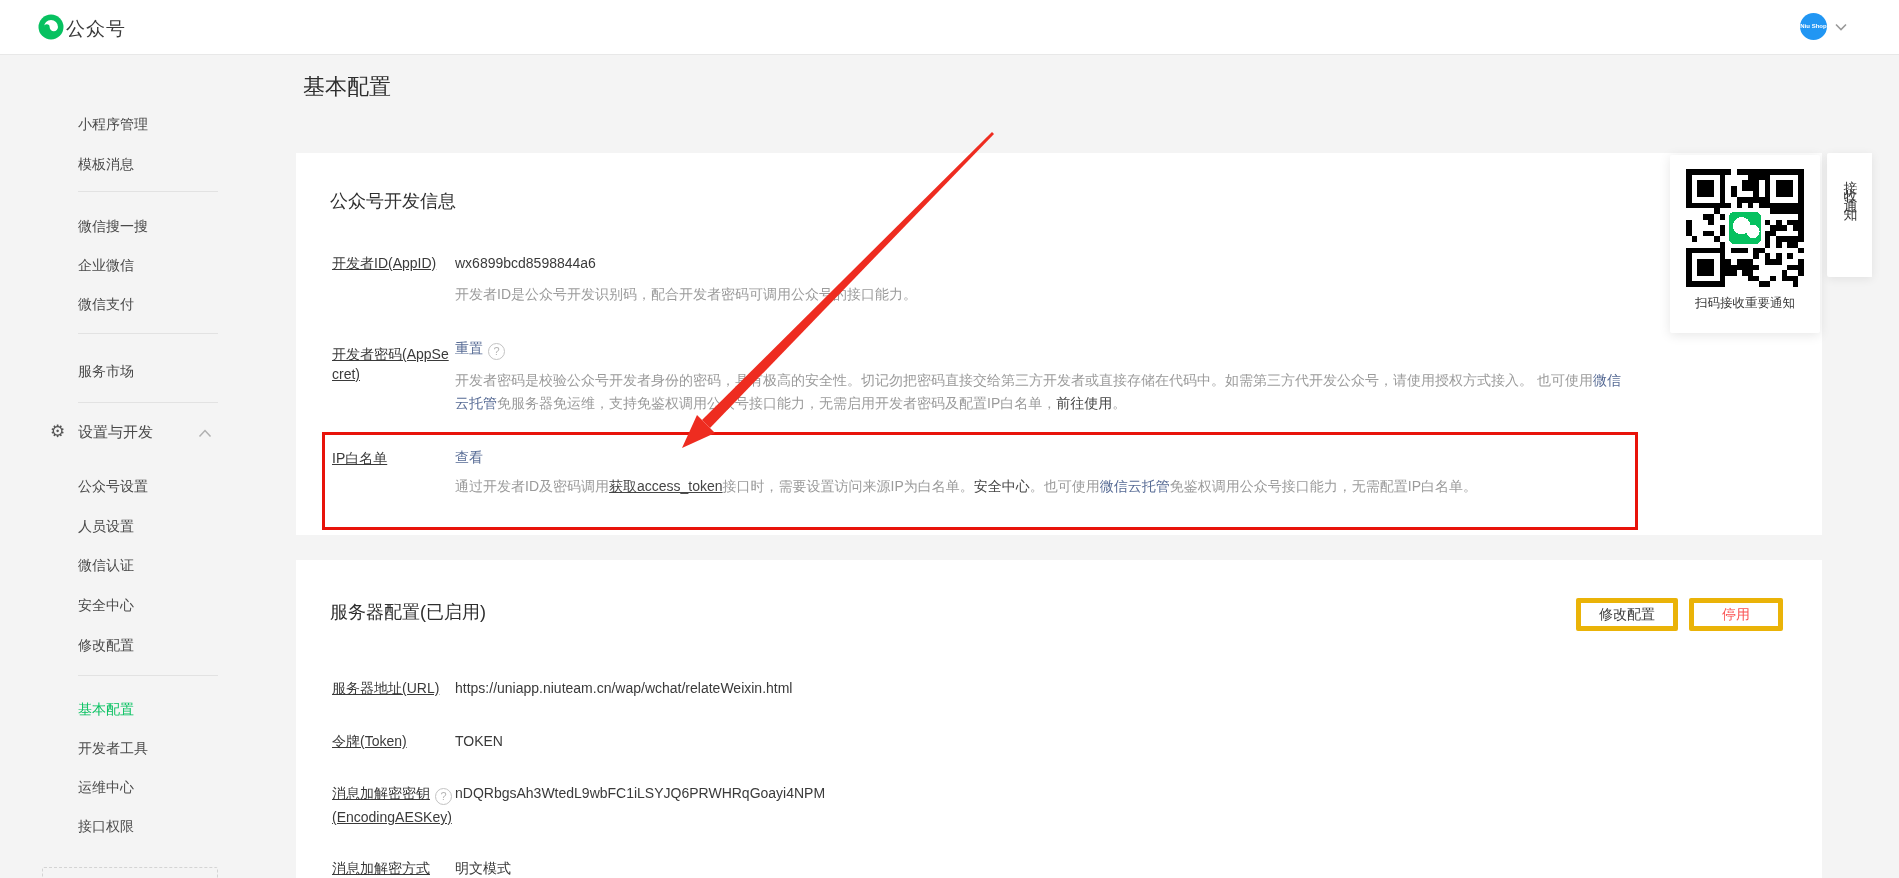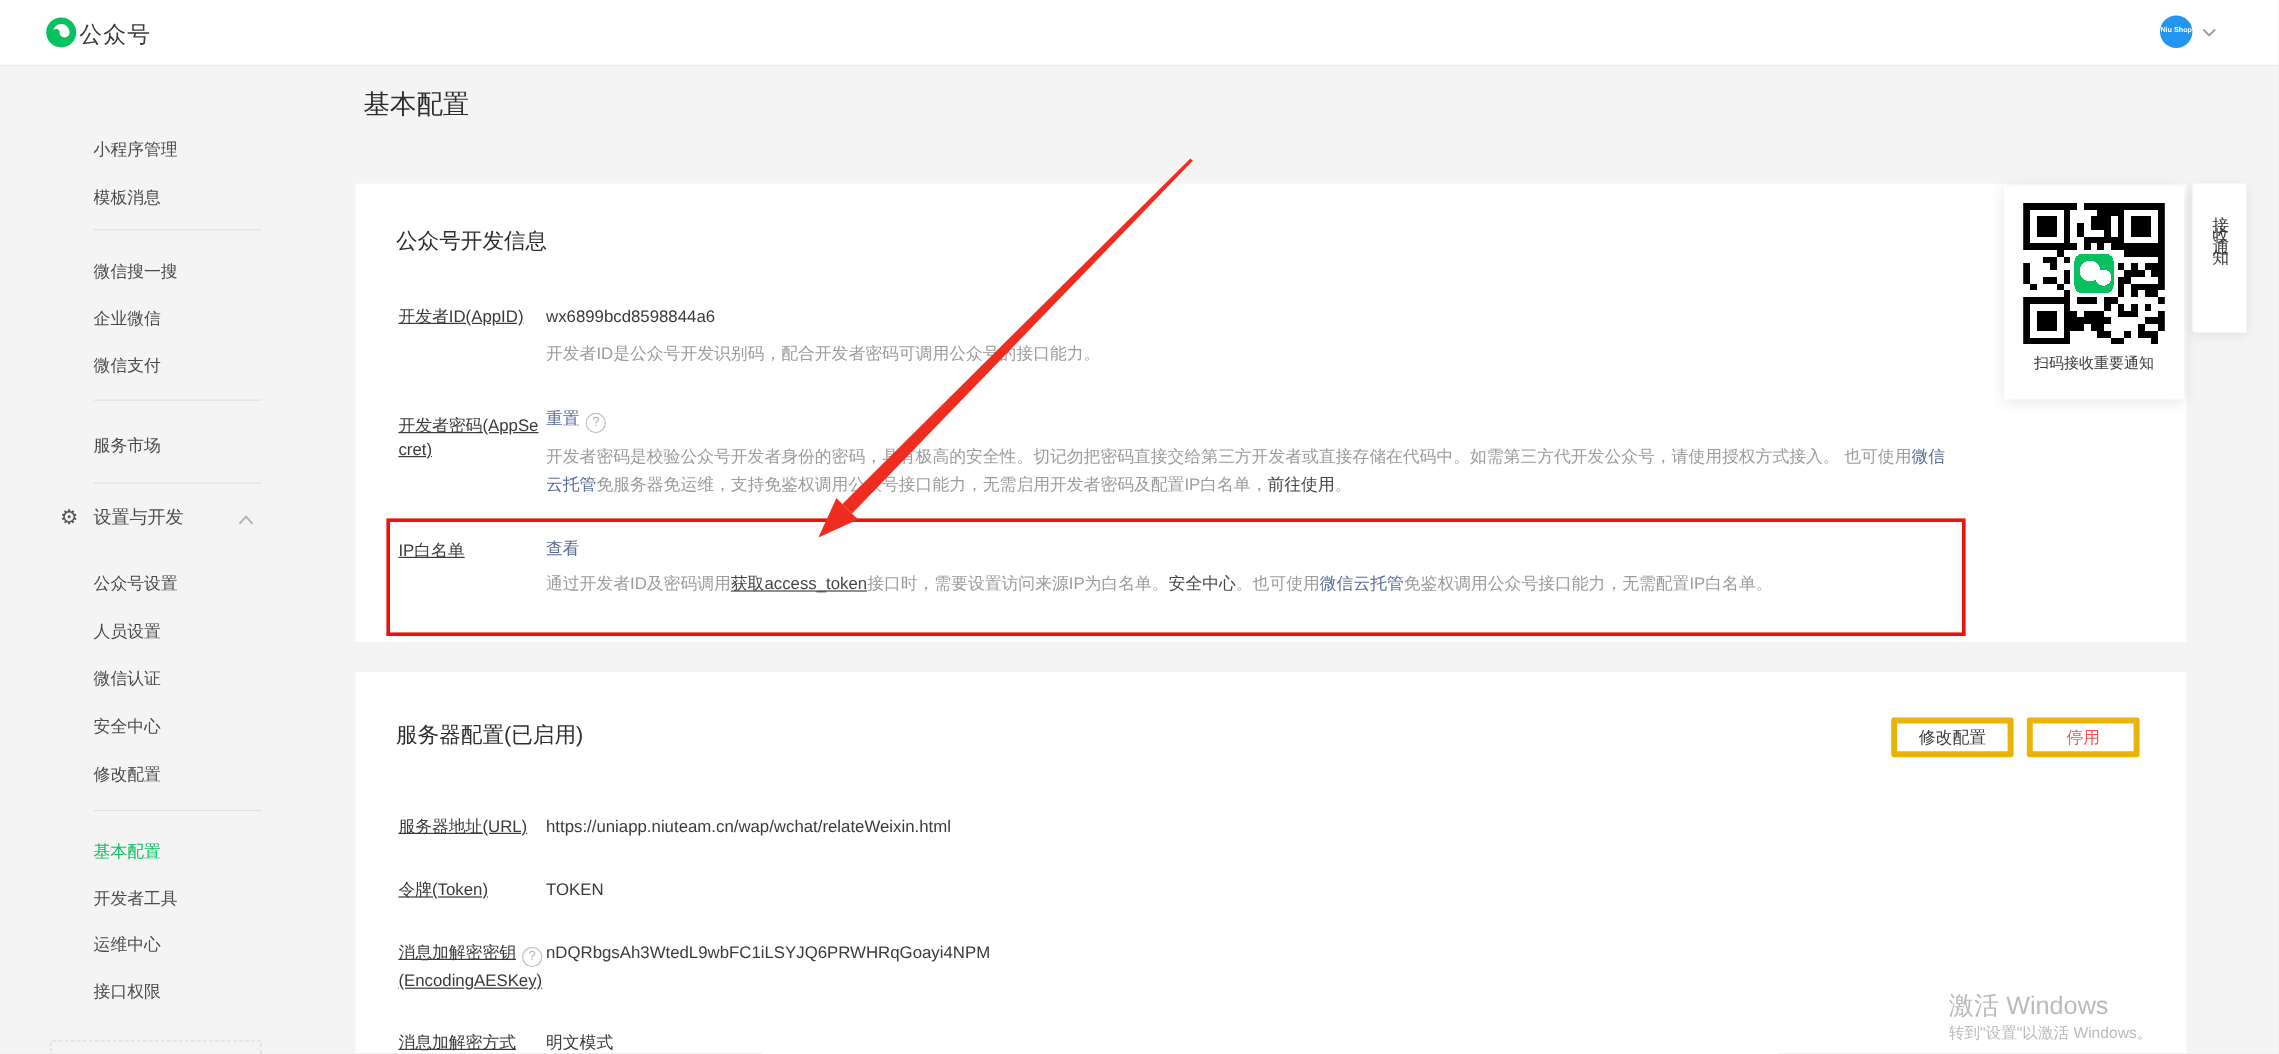--- a/index.html
+++ b/index.html
@@ -293,18 +293,14 @@
 
     <div class="lbl" style="top:298px">消息加解密方式</div>
     <div class="val" style="top:298px">明文模式</div>
   </div>
 
   <svg class="anno" width="1899" height="878" viewBox="0 0 1899 878">
     <polygon points="992,132 994,134 710,428 702,420" fill="#ee2c20"></polygon>
     <polygon points="682,448 697,415 715,433" fill="#ee2c20"></polygon>
   </svg>
 
-  <div class="wm">
-    <div class="wm-l1">激活 Windows</div>
-    <div class="wm-l2">转到"设置"以激活 Windows。</div>
-  </div>
 
 </div>
 
 </body></html>

